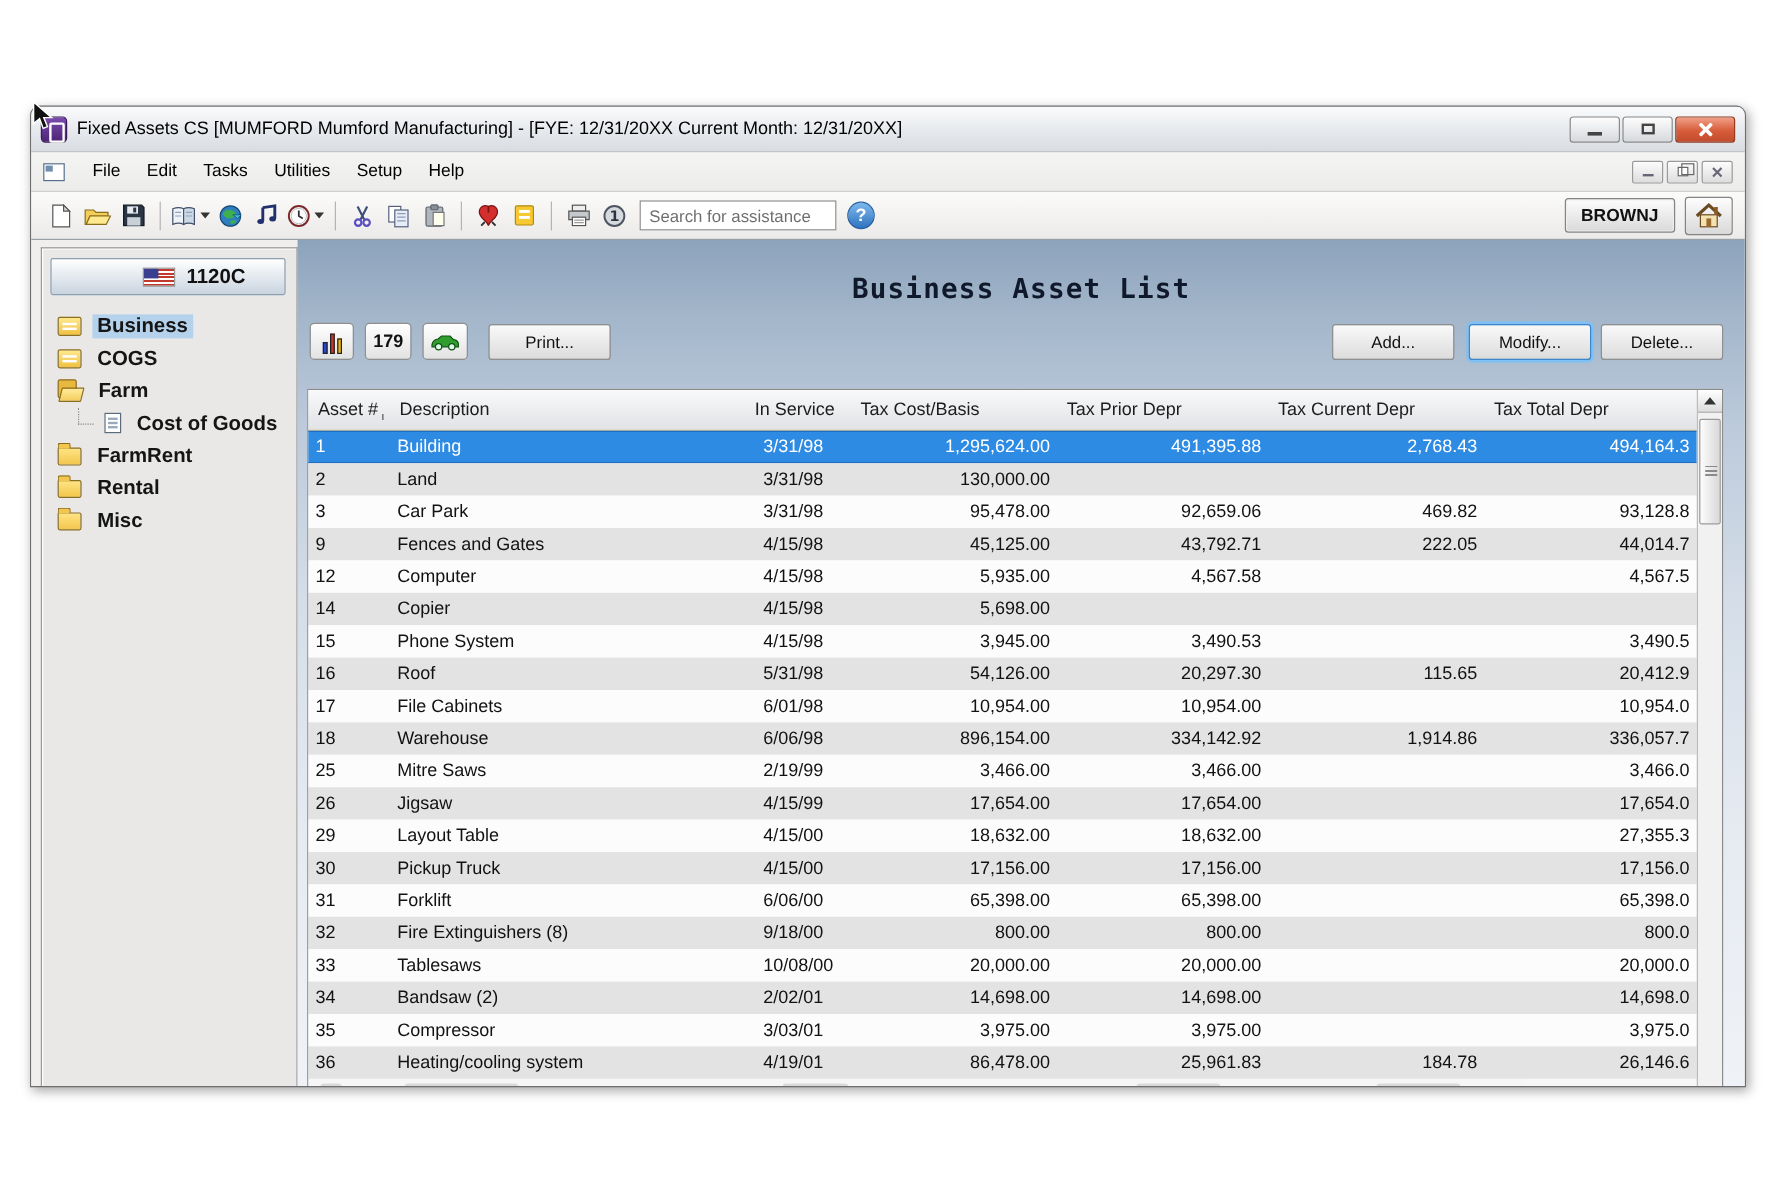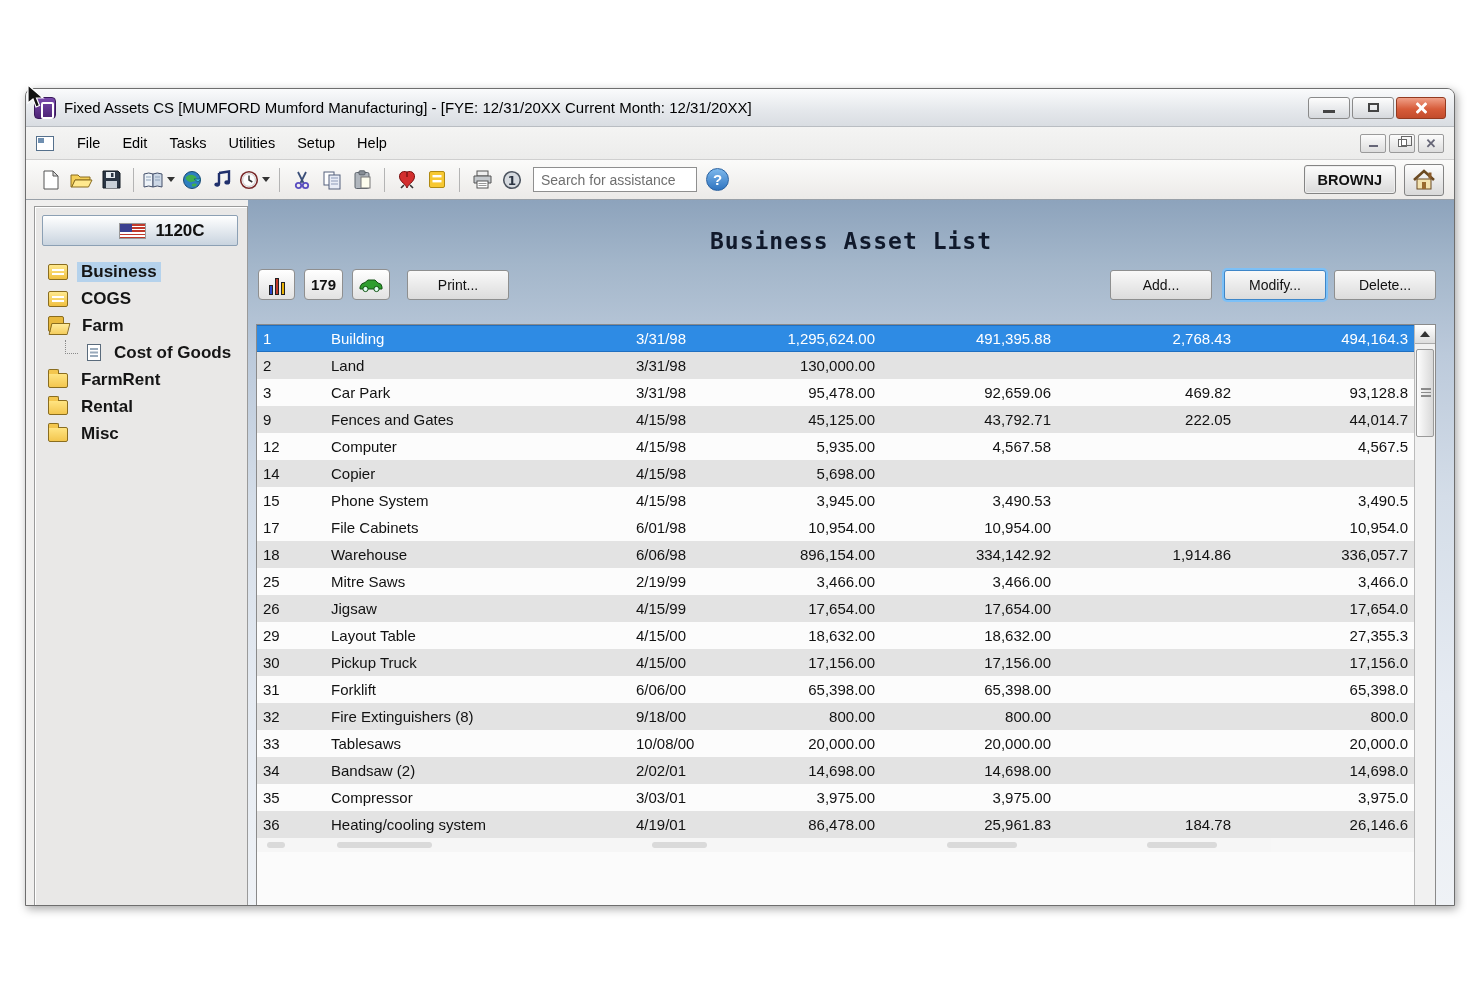--- a/index.html
+++ b/index.html
@@ -422,20 +422,31 @@
               <circle cx="18.5" cy="12" r="2.6" fill="#dfe" stroke="#145214"></circle>
             </svg>
           </div>
           <button class="btn print">Print...</button>
           <button class="btn add">Add...</button>
           <button class="btn modify">Modify...</button>
           <button class="btn delete">Delete...</button>
         </div>
 
         <div class="grid">
+          <div class="grid-header" id="grid-header">
+              <div class="gh-cell" style="width: 68px;">Asset #<span class="sort-hook"><svg width="9" height="9" viewBox="0 0 9 9">
+                    <path d="M1 0 v4 a3 3 0 0 0 3 3 h4" fill="none" stroke="#777" stroke-width="1.3"></path>
+                  </svg></span></div>
+              <div class="gh-cell" style="width: 296px;">Description</div>
+              <div class="gh-cell" style="width: 88px;">In Service</div>
+              <div class="gh-cell" style="width: 172px;">Tax Cost/Basis</div>
+              <div class="gh-cell" style="width: 176px;">Tax Prior Depr</div>
+              <div class="gh-cell" style="width: 180px;">Tax Current Depr</div>
+              <div class="gh-cell" style="width: 177px;">Tax Total Depr</div>
+            </div>
           <div class="grid-body" id="grid-body">
               <div class="row sel">
                 <div class="cell" style="width: 68px;">1</div>
                 <div class="cell" style="width: 296px;">Building</div>
                 <div class="cell date" style="width: 88px;">3/31/98</div>
                 <div class="cell r" style="width: 172px;">1,295,624.00</div>
                 <div class="cell r" style="width: 176px;">491,395.88</div>
                 <div class="cell r" style="width: 180px;">2,768.43</div>
                 <div class="cell r" style="width: 177px;">494,164.3</div>
               </div>
@@ -486,20 +497,29 @@
               </div>
               <div class="row even">
                 <div class="cell" style="width: 68px;">15</div>
                 <div class="cell" style="width: 296px;">Phone System</div>
                 <div class="cell date" style="width: 88px;">4/15/98</div>
                 <div class="cell r" style="width: 172px;">3,945.00</div>
                 <div class="cell r" style="width: 176px;">3,490.53</div>
                 <div class="cell r" style="width: 180px;"></div>
                 <div class="cell r" style="width: 177px;">3,490.5</div>
               </div>
+              <div class="row odd">
+                <div class="cell" style="width: 68px;">16</div>
+                <div class="cell" style="width: 296px;">Roof</div>
+                <div class="cell date" style="width: 88px;">5/31/98</div>
+                <div class="cell r" style="width: 172px;">54,126.00</div>
+                <div class="cell r" style="width: 176px;">20,297.30</div>
+                <div class="cell r" style="width: 180px;">115.65</div>
+                <div class="cell r" style="width: 177px;">20,412.9</div>
+              </div>
               <div class="row even">
                 <div class="cell" style="width: 68px;">17</div>
                 <div class="cell" style="width: 296px;">File Cabinets</div>
                 <div class="cell date" style="width: 88px;">6/01/98</div>
                 <div class="cell r" style="width: 172px;">10,954.00</div>
                 <div class="cell r" style="width: 176px;">10,954.00</div>
                 <div class="cell r" style="width: 180px;"></div>
                 <div class="cell r" style="width: 177px;">10,954.0</div>
               </div>
               <div class="row odd">

